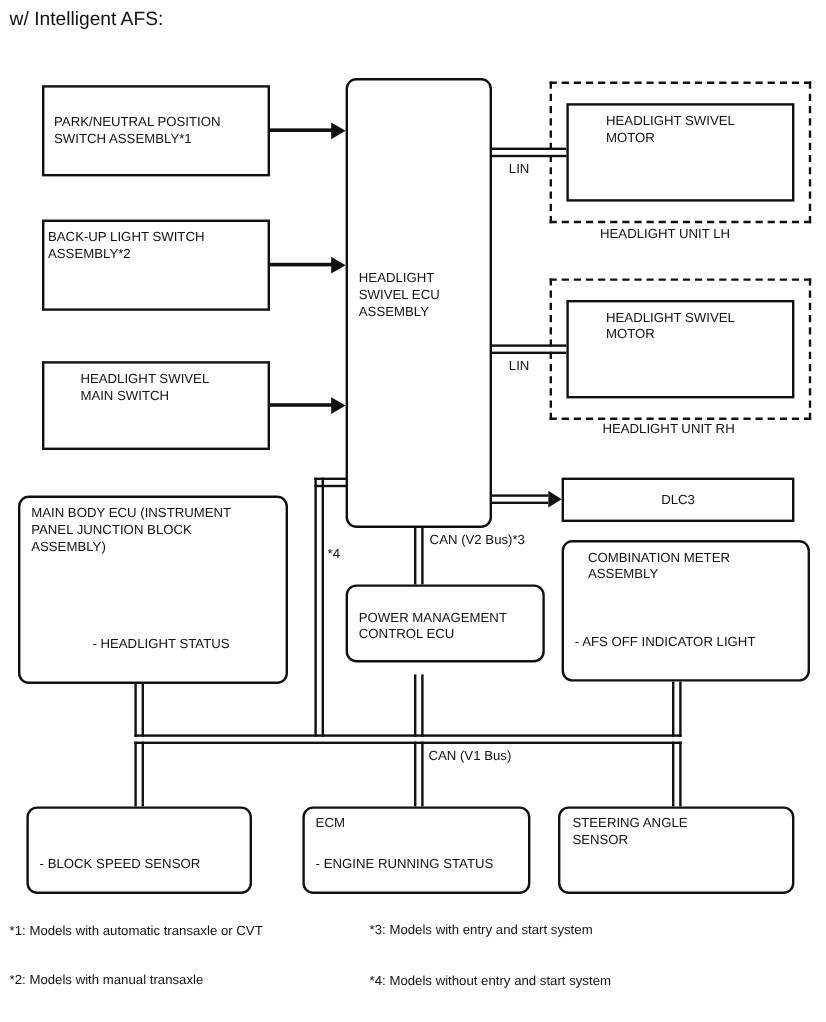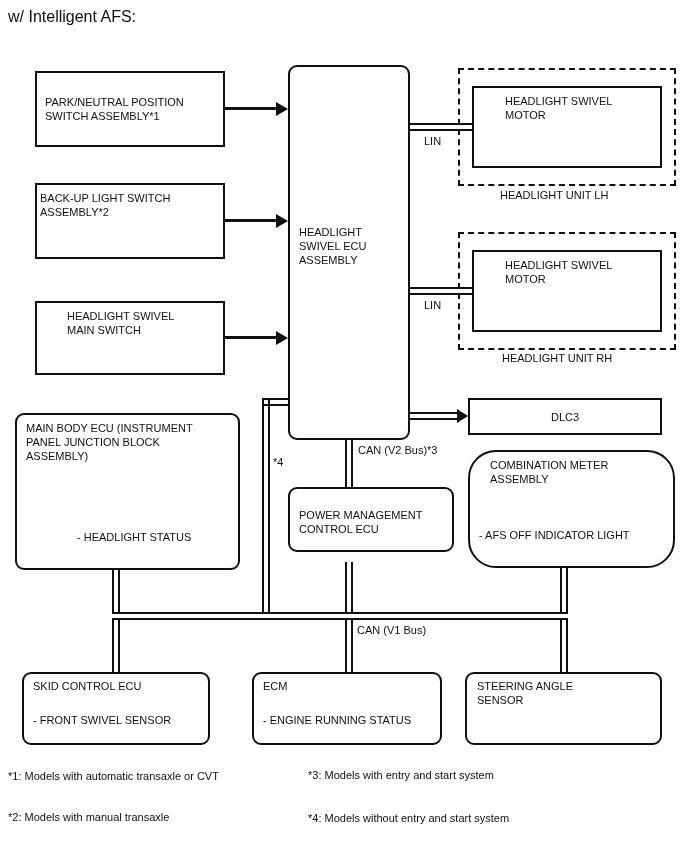--- a/index.html
+++ b/index.html
@@ -66,32 +66,31 @@
   <div class="dashed" style="left:458px; top:232px; width:218px; height:118px;"></div>
   <div class="box" style="left:472px; top:250px; width:190px; height:82px;">
     <span class="t lblspan abs" style="left:31px; top:6px; width:120px;">HEADLIGHT SWIVEL MOTOR</span>
   </div>
   <div class="lbl" style="left:502px; top:352px;">HEADLIGHT UNIT RH</div>
 
   <div class="box center" style="left:468px; top:398px; width:194px; height:37px;">
     <span class="t">DLC3</span>
   </div>
 
-  <div class="box rd" style="left:468px; top:450px; width:207px; height:118px;border-radius:28px;">
+  <div class="box rd" style="left:468px; top:450px; width:207px; height:118px;">
     <span class="t lblspan abs" style="left:20px; top:6px; width:160px;">COMBINATION METER ASSEMBLY</span>
     <span class="t lblspan abs" style="left:9px; top:76px; width:190px;">- AFS OFF INDICATOR LIGHT</span>
   </div>
 
   <div class="box rd" style="left:288px; top:487px; width:166px; height:65px; padding:19px 9px;">
     <span class="t lblspan" style="width:145px;">POWER MANAGEMENT CONTROL ECU</span>
   </div>
 
   <div class="box rd" style="left:22px; top:672px; width:188px; height:73px;">
-    <span class="t lblspan abs" style="left:9px; top:5px; width:170px;">SKID CONTROL ECU</span>
-    <span class="t lblspan abs" style="left:9px; top:39px; width:170px;">- FRONT SWIVEL SENSOR</span>
+    <span class="t lblspan abs" style="left:9px; top:39px; width:170px;">- BLOCK SPEED SENSOR</span>
   </div>
 
   <div class="box rd" style="left:252px; top:672px; width:190px; height:73px;">
     <span class="t lblspan abs" style="left:9px; top:5px; width:172px;">ECM</span>
     <span class="t lblspan abs" style="left:9px; top:39px; width:172px;">- ENGINE RUNNING STATUS</span>
   </div>
 
   <div class="box rd" style="left:465px; top:672px; width:197px; height:73px;">
     <span class="t lblspan abs" style="left:10px; top:5px; width:120px;">STEERING ANGLE SENSOR</span>
   </div>

